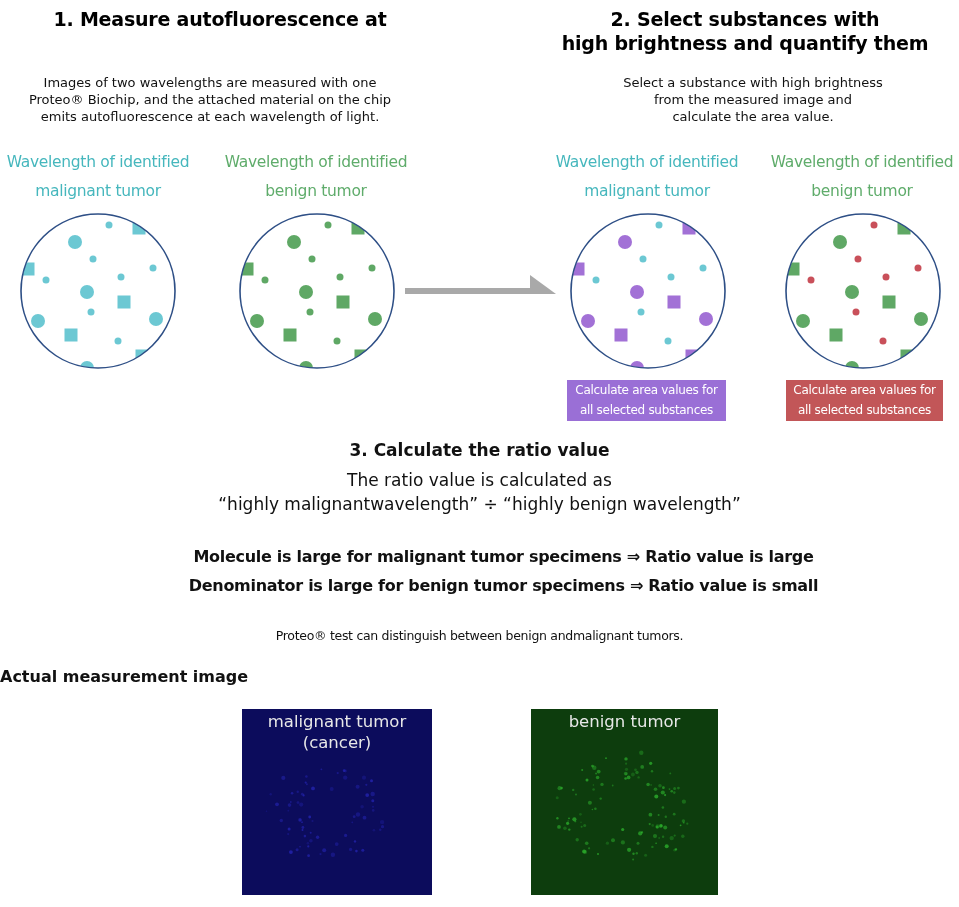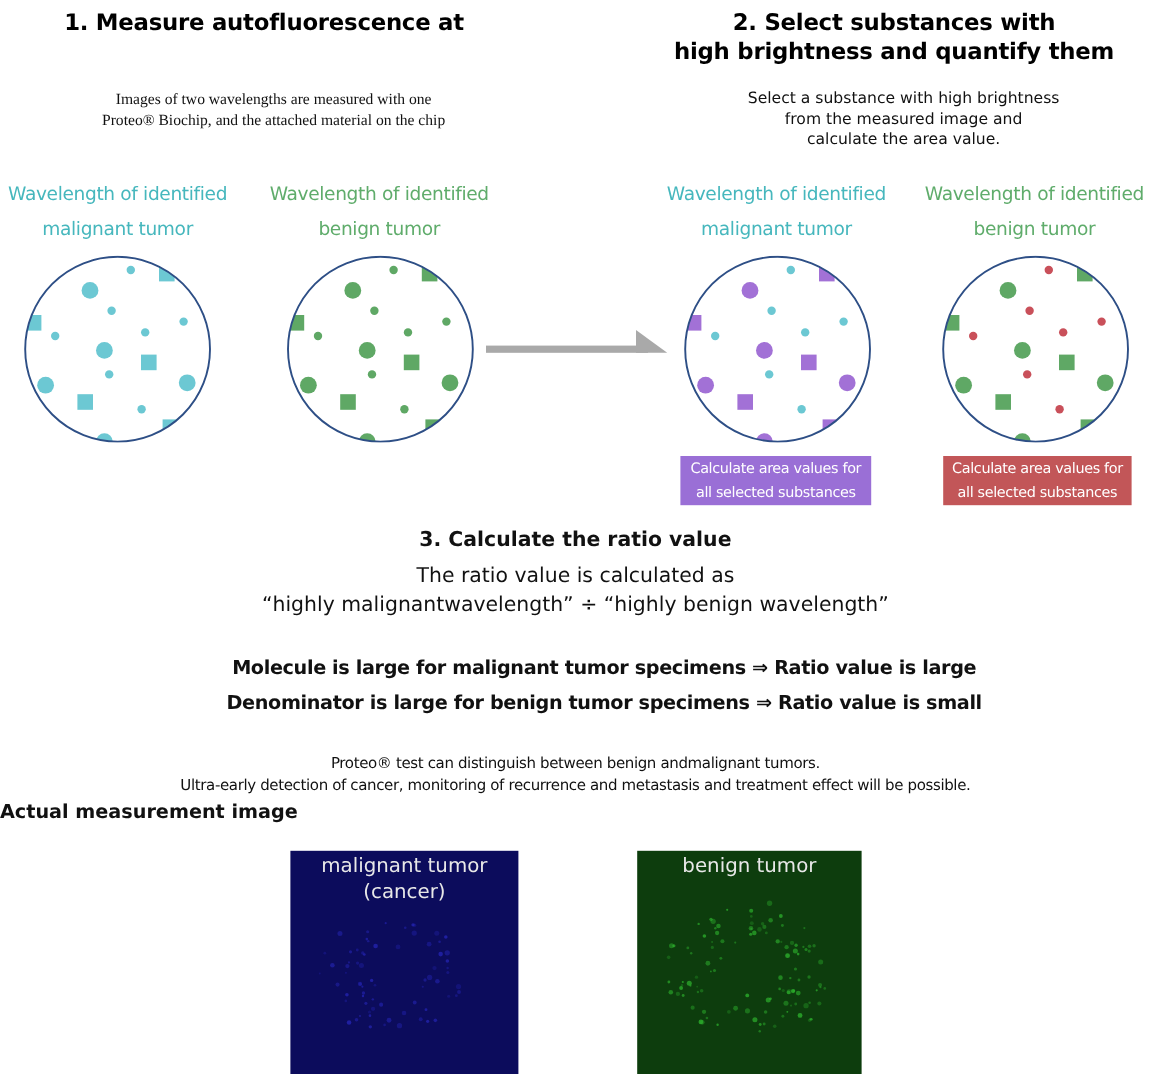--- a/index.html
+++ b/index.html
@@ -20,23 +20,24 @@
   .meas-title { font-weight:bold; font-size:16px; }
   .meas-img { position:absolute; overflow:hidden; }
   .meas-label { position:absolute; left:0; right:0; top:2px; color:#e8e8e8; font-size:16.5px; line-height:21px; text-align:center; }
 </style>
 </head>
 <body>
 
 <div class="abs step-title" style="left:20px; top:7px; width:400px;">
   <div>1. Measure autofluorescence at</div>
 </div>
-<div class="abs step-desc" style="left:18px; top:74px; width:420px;font-family:Liberation Serif, serif;">
+<div class="abs step-desc" style="left:0px; top:74px; width:420px;">
   <div>Images of two wavelengths are measured with one</div>
   <div>Proteo® Biochip, and the attached material on the chip</div>
+  <div>emits autofluorescence at each wavelength of light.</div>
 </div>
 
 <div class="abs step-title" style="left:545px; top:7px; width:400px;">
   <div>2. Select substances with</div>
   <div>high brightness and quantify them</div>
 </div>
 <div class="abs step-desc" style="left:553px; top:74px; width:400px;">
   <div>Select a substance with high brightness</div>
   <div>from the measured image and</div>
   <div>calculate the area value.</div>
@@ -185,21 +186,20 @@
 <div class="abs s3-title" style="left:0; width:959px; top:440px;">3. Calculate the ratio value</div>
 <div class="abs s3-desc" style="left:0; width:959px; top:468px;">
   <div>The ratio value is calculated as</div>
   <div>“highly malignantwavelength” ÷ “highly benign wavelength”</div>
 </div>
 
 <div class="abs bold-line" style="left:0; width:959px; top:542px;">Molecule is large for malignant tumor specimens ⇒ Ratio value is large</div>
 <div class="abs bold-line" style="left:0; width:959px; top:571px;">Denominator is large for benign tumor specimens ⇒ Ratio value is small</div>
 <div class="abs note" style="left:0; width:959px; top:607px;margin-top:20px;">
   <div>Proteo® test can distinguish between benign andmalignant tumors.</div>
-  <div>Ultra-early detection of cancer, monitoring of recurrence and metastasis and treatment effect will be possible.</div>
 </div>
 
 <div class="abs meas-title" style="left:0; width:959px; top:667px;">Actual measurement image</div>
 
 <div class="meas-img" id="img-mal" style="left: 242px; top: 709px; width: 190px; height: 186px; background: rgb(12, 12, 92);">
   <svg id="mal-svg" width="190" height="186" style="position:absolute;left:0;top:0;">
       <circle cx="122.0" cy="68.7" r="2.1" fill="#2626b8" opacity="0.32"></circle>
       <circle cx="60.5" cy="121.0" r="1.0" fill="#2626b8" opacity="0.72"></circle>
       <circle cx="60.0" cy="113.2" r="0.9" fill="#2626b8" opacity="0.61"></circle>
       <circle cx="66.3" cy="137.4" r="1.1" fill="#2626b8" opacity="0.67"></circle>

